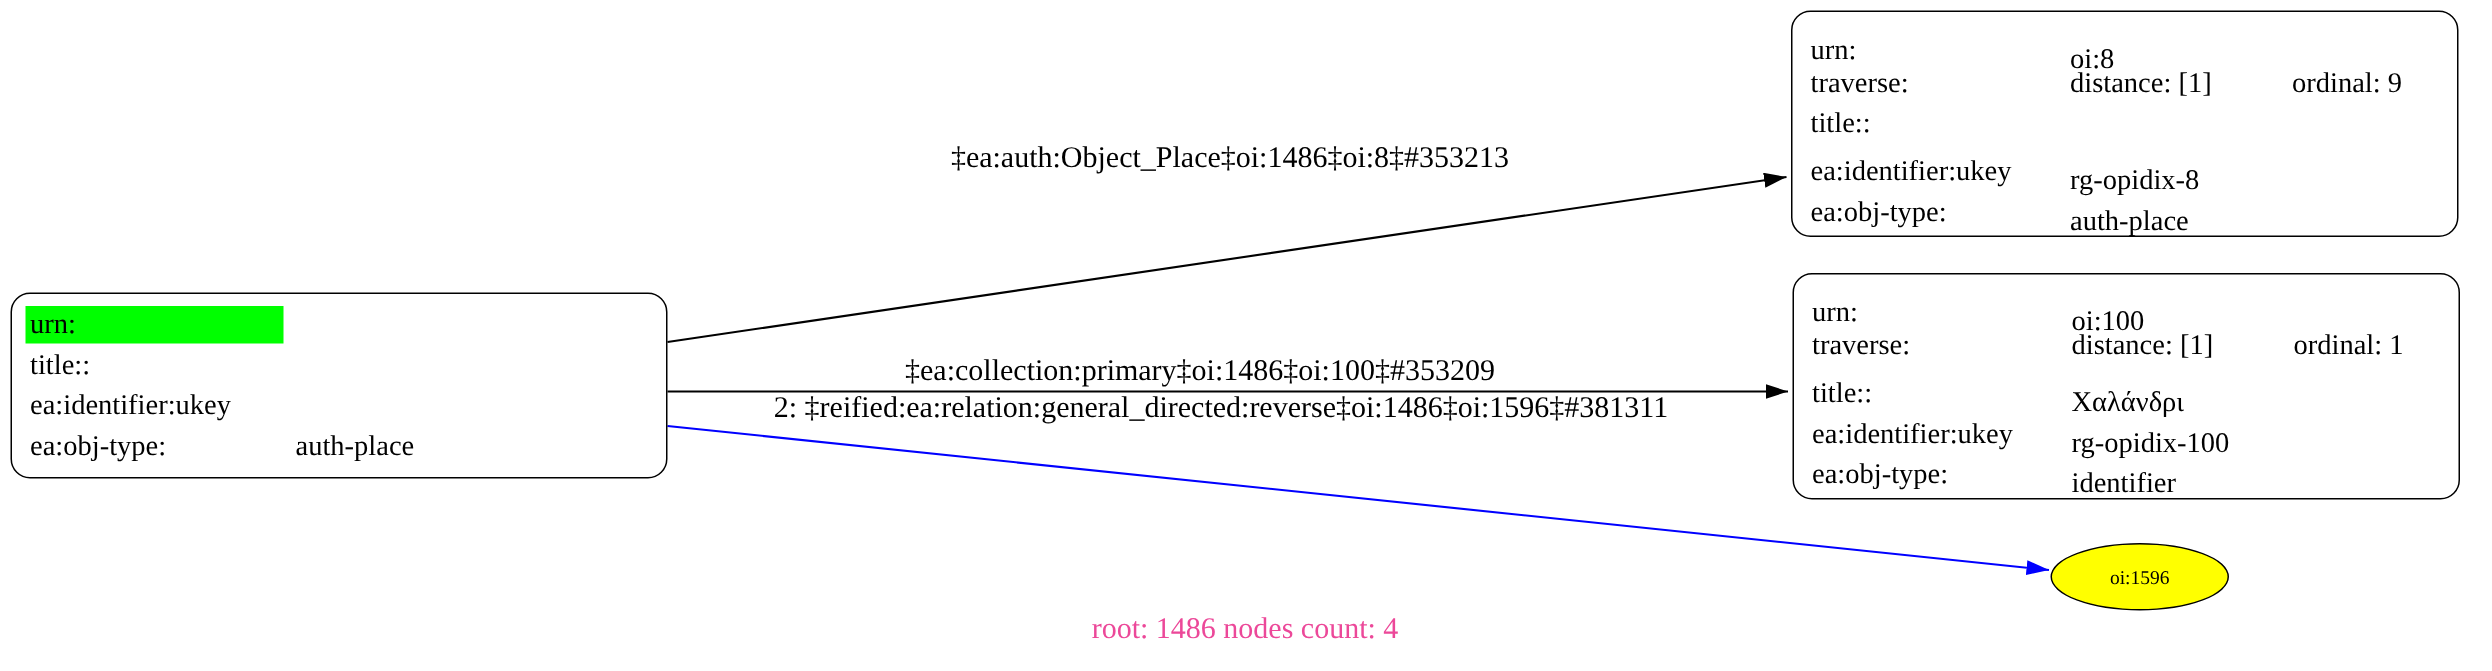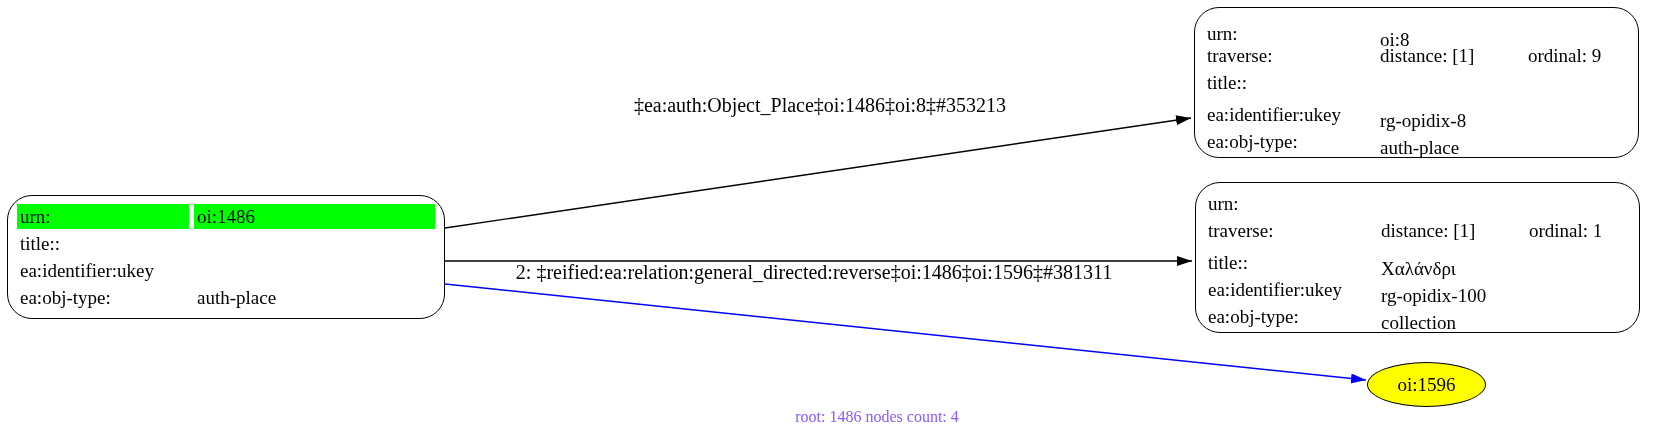--- a/index.html
+++ b/index.html
@@ -3,40 +3,40 @@
 <meta charset="utf-8">
 <style>
   html,body{margin:0;padding:0;background:#ffffff;}
   .canvas{
     position:relative;width:1661px;height:447px;background:#ffffff;overflow:hidden;
     font-family:"Liberation Serif","DejaVu Serif",serif;color:#000;
   }
   .edges{position:absolute;left:0;top:0;width:1661px;height:447px;}
   .node{
     position:absolute;box-sizing:border-box;background:#ffffff;
-    border:1.5px solid #000;border-radius:25px;padding:7px 9px;
+    border:1.5px solid #000;border-radius:13px;padding:7px 9px;
     font-size:19px;
   }
   .row{display:grid;height:27px;align-items:center;column-gap:5px;}
   .node.left-cols .row{grid-template-columns:172px 1fr;}
   .node.right-cols .row{grid-template-columns:168px 143px 1fr;}
   .cell{display:flex;align-items:center;height:25px;padding-left:3px;white-space:nowrap;overflow:hidden;}
   .hl{background:#00ff00;}
   .span2{grid-column:2/4;margin-top:12px;}
   .ellipse-node{
     position:absolute;left:1367px;top:362px;width:119px;height:45px;
     background:#ffff00;border:1.6px solid #000;border-radius:50%;
-    display:flex;align-items:center;justify-content:center;font-size:19px;box-sizing:border-box;
+    display:flex;align-items:center;justify-content:center;font-size:13px;box-sizing:border-box;
   }
   .edge-label{
     position:absolute;transform:translateX(-50%);font-size:20px;white-space:nowrap;color:#000;
   }
   .caption{
-    position:absolute;left:877px;top:408px;transform:translateX(-50%);
-    font-size:16px;white-space:nowrap;color:#8b5cf6;
+    position:absolute;left:830px;top:408px;transform:translateX(-50%);
+    font-size:20px;white-space:nowrap;color:#ec4899;
   }
 </style>
 </head>
 <body>
 
 <div class="canvas">
 
   <svg class="edges" width="1661" height="447" viewBox="0 0 1661 447">
     <defs>
       <marker id="arrow-black" markerUnits="userSpaceOnUse" markerWidth="17" markerHeight="12" refX="15" refY="5" orient="auto">
@@ -45,26 +45,26 @@
       <marker id="arrow-blue" markerUnits="userSpaceOnUse" markerWidth="17" markerHeight="12" refX="15" refY="5" orient="auto">
         <path d="M0,0 L15,5 L0,10 z" fill="#0000ff"></path>
       </marker>
     </defs>
     <line x1="445" y1="228" x2="1191" y2="118" stroke="#000000" stroke-width="1.4" marker-end="url(#arrow-black)"></line>
     <line x1="445" y1="261" x2="1192" y2="261" stroke="#000000" stroke-width="1.4" marker-end="url(#arrow-black)"></line>
     <line x1="445" y1="284" x2="1366" y2="380" stroke="#0000ff" stroke-width="1.4" marker-end="url(#arrow-blue)"></line>
   </svg>
 
   <div class="edge-label" style="left:820px;top:94px;font-family:Liberation Serif, serif;">‡ea:auth:Object_Place‡oi:1486‡oi:8‡#353213</div>
+  <div class="edge-label" style="left:800px;top:236px;">‡ea:collection:primary‡oi:1486‡oi:100‡#353209</div>
   <div class="edge-label" style="left:814px;top:261px;">2: ‡reified:ea:relation:general_directed:reverse‡oi:1486‡oi:1596‡#381311</div>
 
   <div class="node left-cols" style="left:7px;top:195px;width:438px;">
     <div class="row">
       <span class="cell hl">urn:</span>
-      <span class="cell hl">oi:1486</span>
     </div>
     <div class="row">
       <span class="cell">title::</span>
     </div>
     <div class="row">
       <span class="cell">ea:identifier:ukey</span>
     </div>
     <div class="row">
       <span class="cell">ea:obj-type:</span>
       <span class="cell">auth-place</span>
@@ -90,37 +90,38 @@
     </div>
     <div class="row">
       <span class="cell">ea:obj-type:</span>
       <span class="cell span2">auth-place</span>
     </div>
   </div>
 
   <div class="node right-cols" style="left:1195px;top:182px;width:445px;">
     <div class="row">
       <span class="cell">urn:</span>
+      <span class="cell span2">oi:100</span>
     </div>
     <div class="row">
       <span class="cell">traverse:</span>
       <span class="cell">distance: [1]</span>
       <span class="cell">ordinal: 1</span>
     </div>
     <div class="row">
       <span class="cell">title::</span>
       <span class="cell span2">Χαλάνδρι</span>
     </div>
     <div class="row">
       <span class="cell">ea:identifier:ukey</span>
       <span class="cell span2">rg-opidix-100</span>
     </div>
     <div class="row">
       <span class="cell">ea:obj-type:</span>
-      <span class="cell span2">collection</span>
+      <span class="cell span2">identifier</span>
     </div>
   </div>
 
   <div class="ellipse-node">
     <span>oi:1596</span>
   </div>
 
   <div class="caption">root: 1486 nodes count: 4</div>
 
 </div>

